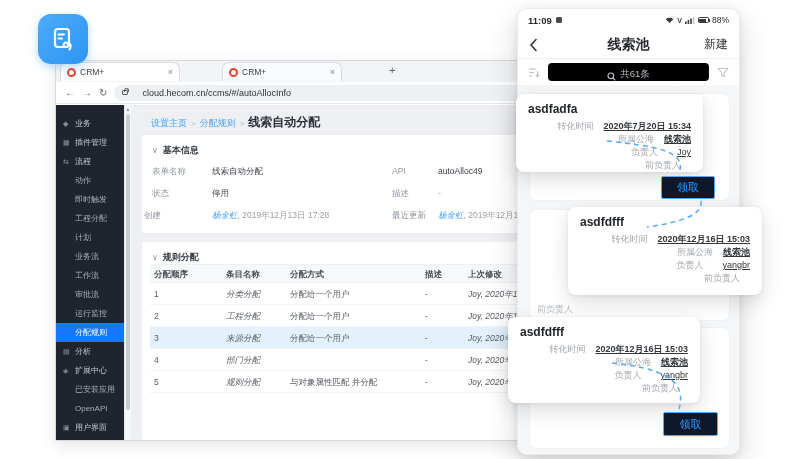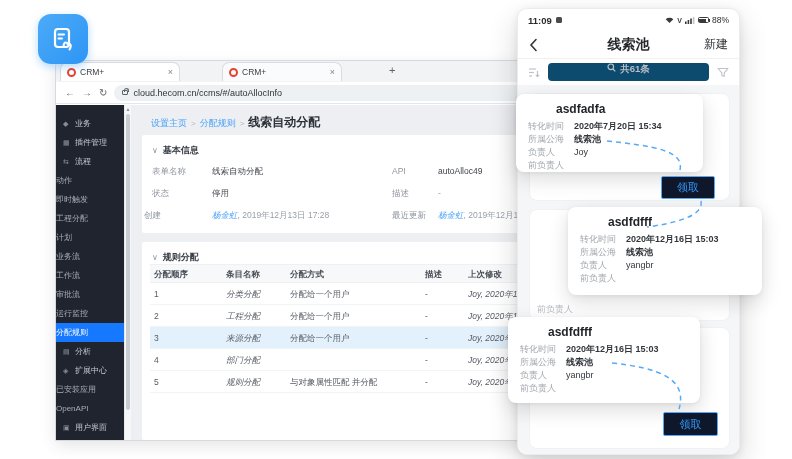--- a/index.html
+++ b/index.html
@@ -17,29 +17,29 @@
   .tabstrip { height:21px; background:#f1f3f5; border-radius:7px 7px 0 0; display:flex; align-items:center;gap:38px; }
   .tab { height:19px; width:120px; display:flex; align-items:center; gap:4px; padding:0 6px;
     font-size:8.5px; color:#3c4043; background:#fff; border:1px solid #d8dbe0; border-bottom:none;
     border-radius:7px 7px 0 0; margin-left:4px; }
   .tab.inactive { background:#fafbfc; }
   .favicon { width:9px; height:9px; border:2.5px solid #e8432d; border-radius:50%; flex:0 0 auto; }
   .tab-close { margin-left:auto; color:#80868b; font-size:9px; line-height:1; }
   .newtab-btn { font-size:11px; color:#5f6368; margin-left:9px; margin-bottom:3px; }
   .urlbar { height:22px; background:#fff; border-bottom:1px solid #e4e7ea; display:flex; align-items:center; padding:0 9px; gap:7px; }
   .nav-glyph { font-size:10px; color:#5f6368; line-height:1; }
-  .urlfield { flex:1; height:16px; background:#eef1f3; border-radius:8px; display:flex; align-items:center; padding:0 8px; gap:5px; }
+  .urlfield { flex:1; height:16px; background:#eef1f3; border-radius:8px; display:flex; align-items:center; padding:0 8px; gap:14px; }
   .lock { width:6px; height:5px; border:1px solid #5f6368; border-radius:1px; position:relative; }
   .lock:before { content:""; position:absolute; left:0.5px; top:-3px; width:3px; height:3px;
     border:1px solid #5f6368; border-bottom:none; border-radius:3px 3px 0 0; }
   .url-text { font-size:9px; color:#2f3337; }
 
   .page { position:absolute; left:0; right:0; top:44px; bottom:0; display:flex; }
   .sidebar { width:68px; background:#20242e; padding-top:9px; }
-  .sb-item { height:19px; line-height:19px; font-size:8px; color:#a7acb8; white-space:nowrap; overflow:hidden; }
+  .sb-item { height:19px; line-height:19px; font-size:8px; padding-left:19px; color:#a7acb8; white-space:nowrap; overflow:hidden; }
   .sb-item.group { padding-left:7px; color:#c3c8d2; }
   .sb-item .gicon { display:inline-block; width:9px; margin-right:3px; font-size:7px; color:#868c9b; }
   .sb-item.selected { background:#1677ff; color:#fff; }
   .sb-scroll { width:7px; background:#f6f7f8; position:relative; border-left:1px solid #e8eaec; }
   .sb-scroll .up { position:absolute; top:1px; left:0; right:0; text-align:center; font-size:5px; color:#8a8f94; }
   .sb-thumb { position:absolute; top:9px; left:1px; width:4px; height:296px; background:#c9ccd1; border-radius:2px; }
   .content { flex:1; background:#edeff3; position:relative; overflow:hidden; }
 
   .breadcrumb { position:absolute; left:20px; top:9px; display:flex; align-items:baseline; gap:4px; font-size:9px; }
   .bc-link { color:#4da3f8; } .bc-sep { color:#b3b8bf; font-size:8px; } .bc-current { color:#2b3038; font-size:12px; font-weight:bold; }
@@ -72,32 +72,32 @@
   .sb-right { margin-left:auto; display:flex; align-items:center; gap:3px; }
   .volte { font-size:7px; font-weight:bold; color:#3a3a3a; }
   .batt { width:11px; height:6px; border:1px solid #3a3a3a; border-radius:1.5px; position:relative; }
   .batt i { position:absolute; left:0.5px; top:0.5px; bottom:0.5px; width:7px; background:#3a3a3a; }
   .batt:after { content:""; position:absolute; right:-2.5px; top:1px; width:1.5px; height:2.5px; background:#3a3a3a; }
   .sb-pct { font-size:8.5px; color:#2b2b2b; }
   .pnav { height:28px; border-bottom:1px solid #f0f0f1; position:relative; display:flex; align-items:center; padding:0 11px; }
   .pnav-title { position:absolute; left:0; right:0; text-align:center; font-size:14px; font-weight:bold; color:#26282b; }
   .pnav-action { margin-left:auto; font-size:12px; color:#2e3135; z-index:1; }
   .ptoolbar { height:26px; display:flex; align-items:center; gap:8px; padding:0 10px; }
-  .searchpill { flex:1; height:18px; background:#0c4a6e; border-radius:4px; display:flex; align-items:flex-start; justify-content:center; gap:4px;font-weight:bold; }
+  .searchpill { flex:1; height:18px; background:#000000; border-radius:4px; display:flex; align-items:flex-end; justify-content:center; gap:4px; }
   .searchpill span { font-size:9.5px; color:#b9bdc4; }
   .plist { position:absolute; left:0; right:0; top:76px; bottom:0; background:#f5f6f8; border-radius:0 0 10px 10px; overflow:hidden; }
   .ucard { position:absolute; left:11px; width:201px; background:#fff; border:1px solid #f0f1f3; border-radius:8px; }
   .peek-label { position:absolute; left:19px; top:218px; font-size:9px; color:#b6bbc1; }
 
   .fcard { position:absolute; z-index:20; background:#fff; border-radius:8px; padding:8px 12px;
     box-shadow:0 7px 20px rgba(0,0,0,.14), 0 1px 4px rgba(0,0,0,.06); }
-  .fcard-title { font-size:12px; font-weight:bold; color:#1f2226; margin-bottom:4px;margin-left:28px; }
-  .frow { display:flex; line-height:13px; }
+  .fcard-title { font-size:12px; font-weight:bold; color:#1f2226; margin-bottom:4px; }
+  .frow { display:flex; line-height:13px;justify-content:flex-end; }
   .frow .fl { width:46px; flex:0 0 auto; font-size:9px; color:#a2a7ad; }
-  .frow .fv { font-size:9px; color:#33373c; font-weight:bold; }
+  .frow .fv { font-size:9px; color:#33373c; font-weight:bold;text-decoration:underline; }
   .frow .fv.plain { font-weight:normal; }
   .f1 { left:516px; top:94px; width:187px; height:78px; }
   .f2 { left:568px; top:207px; width:194px; height:88px; }
   .f3 { left:508px; top:317px; width:192px; height:86px; }
 
   .claim-btn { position:absolute; z-index:22; background:#0f172a; border:1.5px solid #58a8f8; border-radius:2px;
     color:#2f95f5; font-size:11px; display:flex; align-items:center; justify-content:center; }
   .claim-1 { left:661px; top:176px; width:54px; height:23px; }
   .claim-2 { left:663px; top:412px; width:55px; height:24px; }
 

